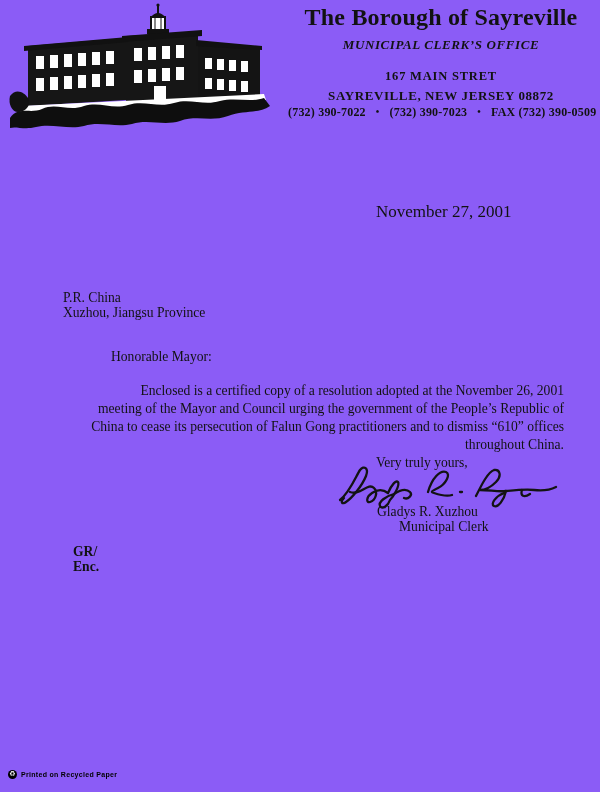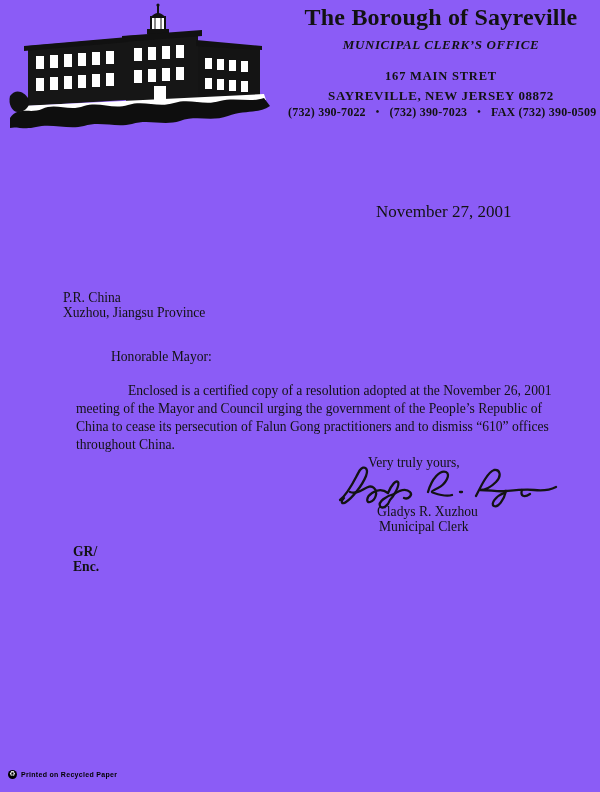--- a/index.html
+++ b/index.html
@@ -63,32 +63,32 @@
     top: 2px;
     width: 268px;
     height: 130px;
   }
 
   
   .date-line { left: 376px; top: 202px; font-size: 17px; }
   .recipient { left: 63px; top: 290px; font-size: 13.6px; line-height: 15.4px; }
   .salutation { left: 63px; top: 349px; font-size: 13.6px; margin-left: 48px; }
   .body-par {
-    left: 76px;
+    left: 64px;
     top: 382px;
     width: 500px;
     font-size: 13.6px;
     line-height: 18px;
     text-indent: 52px;
-    text-align: left;
-  }
-  .closing { left: 368px; top: 455px; font-size: 13.6px; }
+    text-align: right;
+  }
+  .closing { left: 376px; top: 455px; font-size: 13.6px; }
   .signature-wrap { left: 336px; top: 462px; width: 225px; height: 50px; }
   .signer-name { left: 377px; top: 504px; font-size: 13.6px; }
-  .signer-title { left: 379px; top: 519px; font-size: 13.6px; }
+  .signer-title { left: 399px; top: 519px; font-size: 13.6px; }
   .ref-block { left: 73px; top: 544px; font-size: 13.6px; font-weight: bold; line-height: 15.4px; }
 
   
   .footer {
     left: 8px;
     top: 770px;
     display: flex;
     align-items: center;
     gap: 4px;
   }

